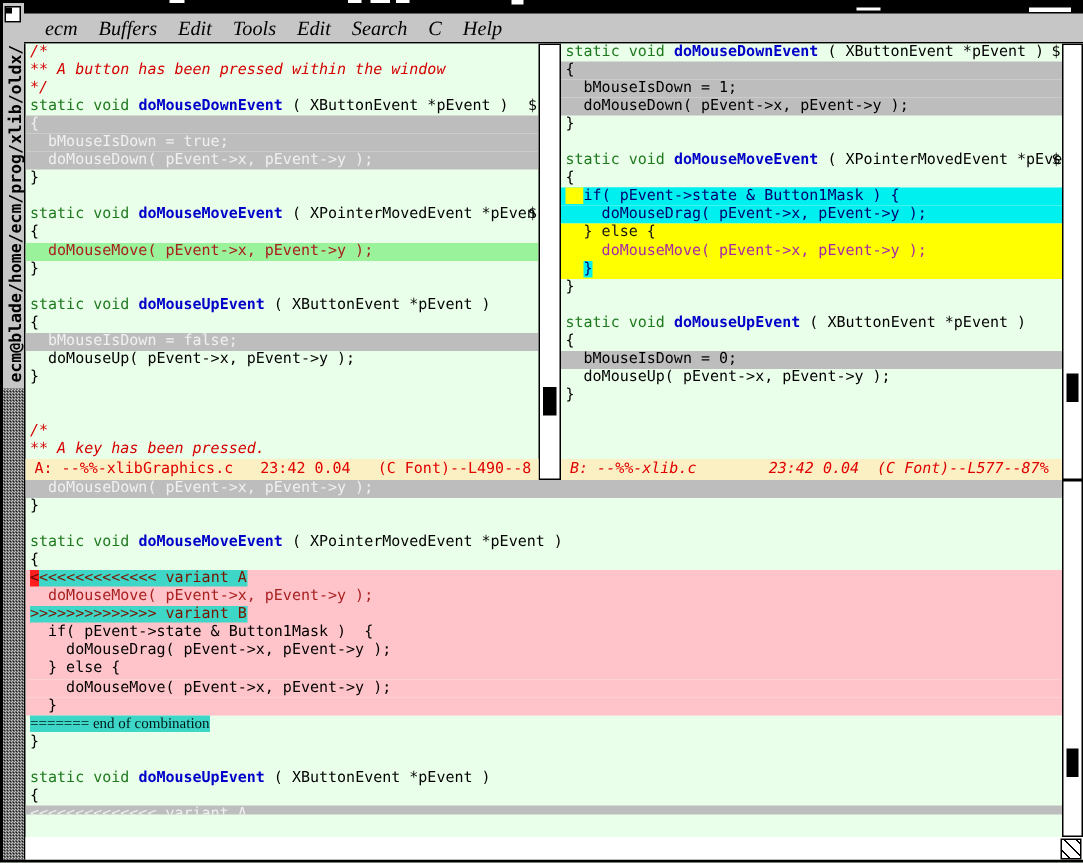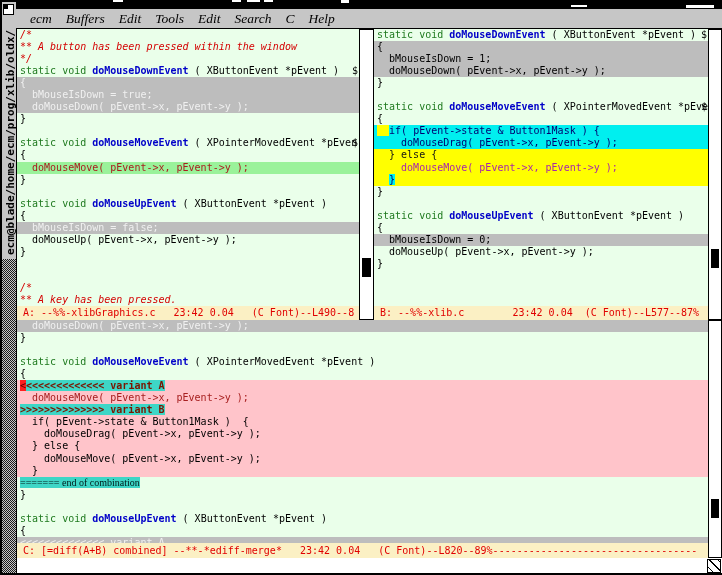--- a/index.html
+++ b/index.html
@@ -37,21 +37,21 @@
 
   
   .c-c{color:#d40000;font-style:italic;}
   .c-k{color:#1f7a1f;}
   .c-f{color:#0000c8;font-weight:bold;}
   .c-w{color:#f0f0f0;}
   .c-g{color:#a82020;}
   .c-n{color:#000070;}
   .c-o{color:#a828a8;}
   .c-y{color:#151515;}
-  .c-m{color:#7a1500;font-weight:bold;}
+  .c-m{color:#7a1500;}
   .c-mk{color:#001a1a;font-family:Liberation Serif, serif;}
   .c-dk{color:#5c0000;}
   .bg-cursor{background:#ff1f1f;}
   .bg-teal{background:#3ed6c6;}
   .bg-cyan{background:#00efef;}
   .bg-yellow{background:#ffff00;}
   .fill-gray{background:#bdbdbd;}
   .fill-green{background:#9af29a;}
   .fill-pink{background:#ffc4ca;}
   .fill-cyan{background:#00efef;}
@@ -66,21 +66,21 @@
   #sbB{left:691px;top:0;width:14px;height:291px;}
   #sbC{left:691px;top:291px;width:14px;height:238px;}
   .thumb{position:absolute;background:#000;}
   #sbA .thumb{left:2px;top:228px;width:9px;height:19px;}
   #sbB .thumb{left:2px;top:219px;width:8px;height:19px;}
   #sbC .thumb{left:2px;top:178px;width:8px;height:19px;}
 
   .modeline{position:absolute;background:#fbf0c4;color:#e00000;font-size:10px;
             white-space:pre;overflow:hidden;}
   #mlA{left:0;top:277px;width:342px;height:14px;line-height:14px;}
-  #mlB{left:357px;top:277px;width:334px;height:25px;line-height:14px;}
+  #mlB{left:357px;top:277px;width:334px;height:25px;line-height:14px;font-style:italic;}
   #mlC{left:0;top:514px;width:691px;height:15px;line-height:15px;}
 
   #echo{position:absolute;left:0;top:529px;width:705px;height:15px;background:#ffffff;}
   #grip{position:absolute;left:690px;top:530px;width:12px;height:12px;border:1px solid #000;
         background:repeating-linear-gradient(45deg,#fff 0 3px,#000 3px 4px,#fff 4px 6px);}
 </style>
 </head>
 <body>
 
 <div class="dash" style="left:113px;top:0;width:10px;height:2px;"></div>
@@ -188,17 +188,16 @@
       <div class="line"><span class="seg c-p">}</span></div>
       <div class="line"></div>
       <div class="line"><span class="seg c-k">static void </span><span class="seg c-f">doMouseUpEvent</span><span class="seg c-p"> ( XButtonEvent *pEvent )</span></div>
       <div class="line"><span class="seg c-p">{</span></div>
       <div class="line fill-gray"><span class="seg c-w">&lt;&lt;&lt;&lt;&lt;&lt;&lt;&lt;&lt;&lt;&lt;&lt;&lt;&lt; variant A</span></div>
     </div>
   <div id="sbC" class="sbar">
     <div class="thumb"></div>
   </div>
 
-  <div id="mlC" class="modeline"> C: [=diff(A+B) combined] --**-*ediff-merge*   23:42 0.04   (C Font)--L820--89%----------------------------------</div>
 
   <div id="echo"></div>
   <div id="grip"></div>
 </div>
 
 </body></html>

